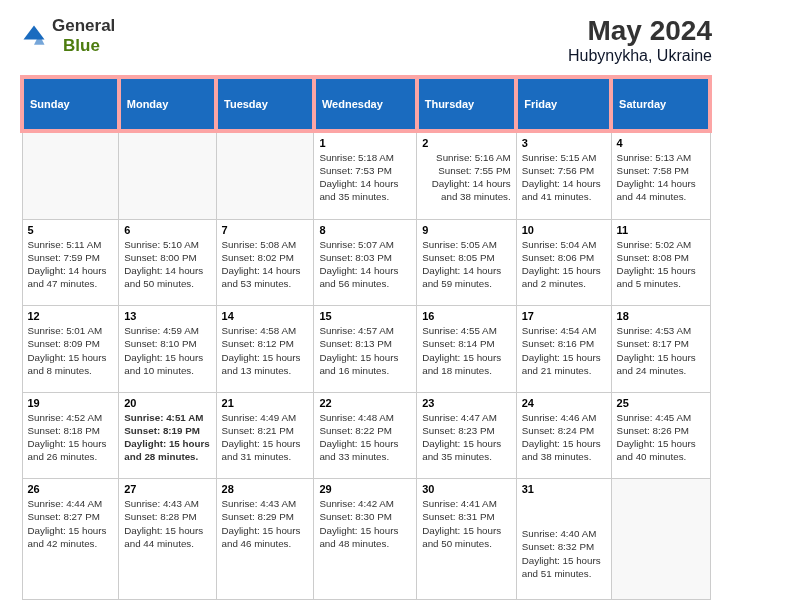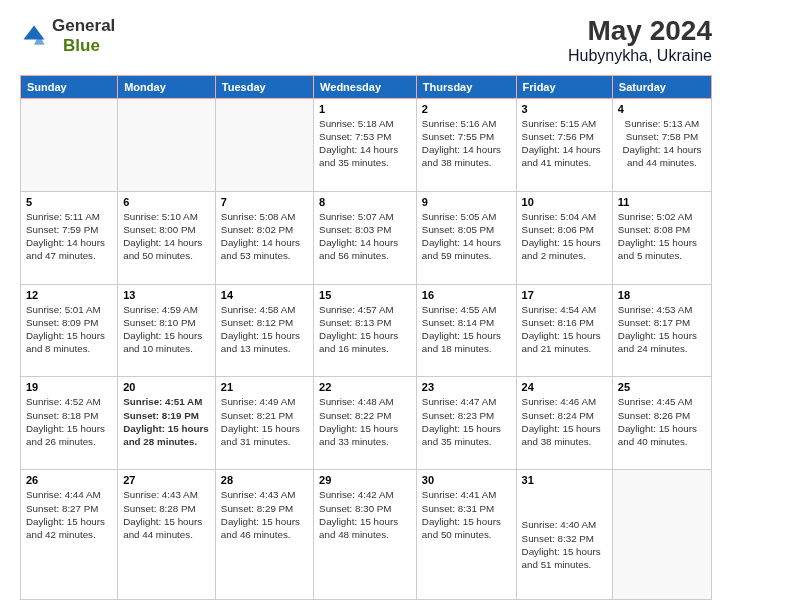--- a/index.html
+++ b/index.html
@@ -53,24 +53,24 @@
     .calendar {
       flex: 1;
       border-collapse: collapse;
       width: 100%;
       font-size: 10.5px;
     }
     .calendar th {
       background-color: #1a6bbf;
       color: #fff;
       text-align: left;
-      padding: 5px 6px;
+      padding: 19px 6px;
       font-size: 11px;
       font-weight: bold;
-      border: 1px solid #fca5a5;
+      border: 4px solid #fca5a5;
     }
     .calendar td {
       border: 1px solid #ccc;
       vertical-align: top;
       padding: 4px 5px;
       width: 113px;
       background: #fff;
     }
     .calendar td.empty {
       background: #f8f8f8;
@@ -127,35 +127,35 @@
           <td class="empty"></td>
           <td>
             <span class="day-number">1</span>
             <div class="day-info" style="white-space: pre-line;">Sunrise: 5:18 AM
 Sunset: 7:53 PM
 Daylight: 14 hours
 and 35 minutes.</div>
           </td>
           <td>
             <span class="day-number">2</span>
-            <div class="day-info" style="white-space: pre-line;">Sunrise: 5:16 AM
+            <div class="day-info" style="white-space: pre-line; text-align: right;">Sunrise: 5:16 AM
 Sunset: 7:55 PM
 Daylight: 14 hours
 and 38 minutes.</div>
           </td>
           <td>
             <span class="day-number">3</span>
             <div class="day-info" style="white-space: pre-line;">Sunrise: 5:15 AM
 Sunset: 7:56 PM
 Daylight: 14 hours
 and 41 minutes.</div>
           </td>
           <td>
             <span class="day-number">4</span>
-            <div class="day-info" style="white-space: pre-line; text-align: center;">Sunrise: 5:13 AM
+            <div class="day-info" style="white-space: pre-line;">Sunrise: 5:13 AM
 Sunset: 7:58 PM
 Daylight: 14 hours
 and 44 minutes.</div>
           </td>
         </tr>
         <tr>
           <td>
             <span class="day-number">5</span>
             <div class="day-info" style="white-space: pre-line;">Sunrise: 5:11 AM
 Sunset: 7:59 PM

